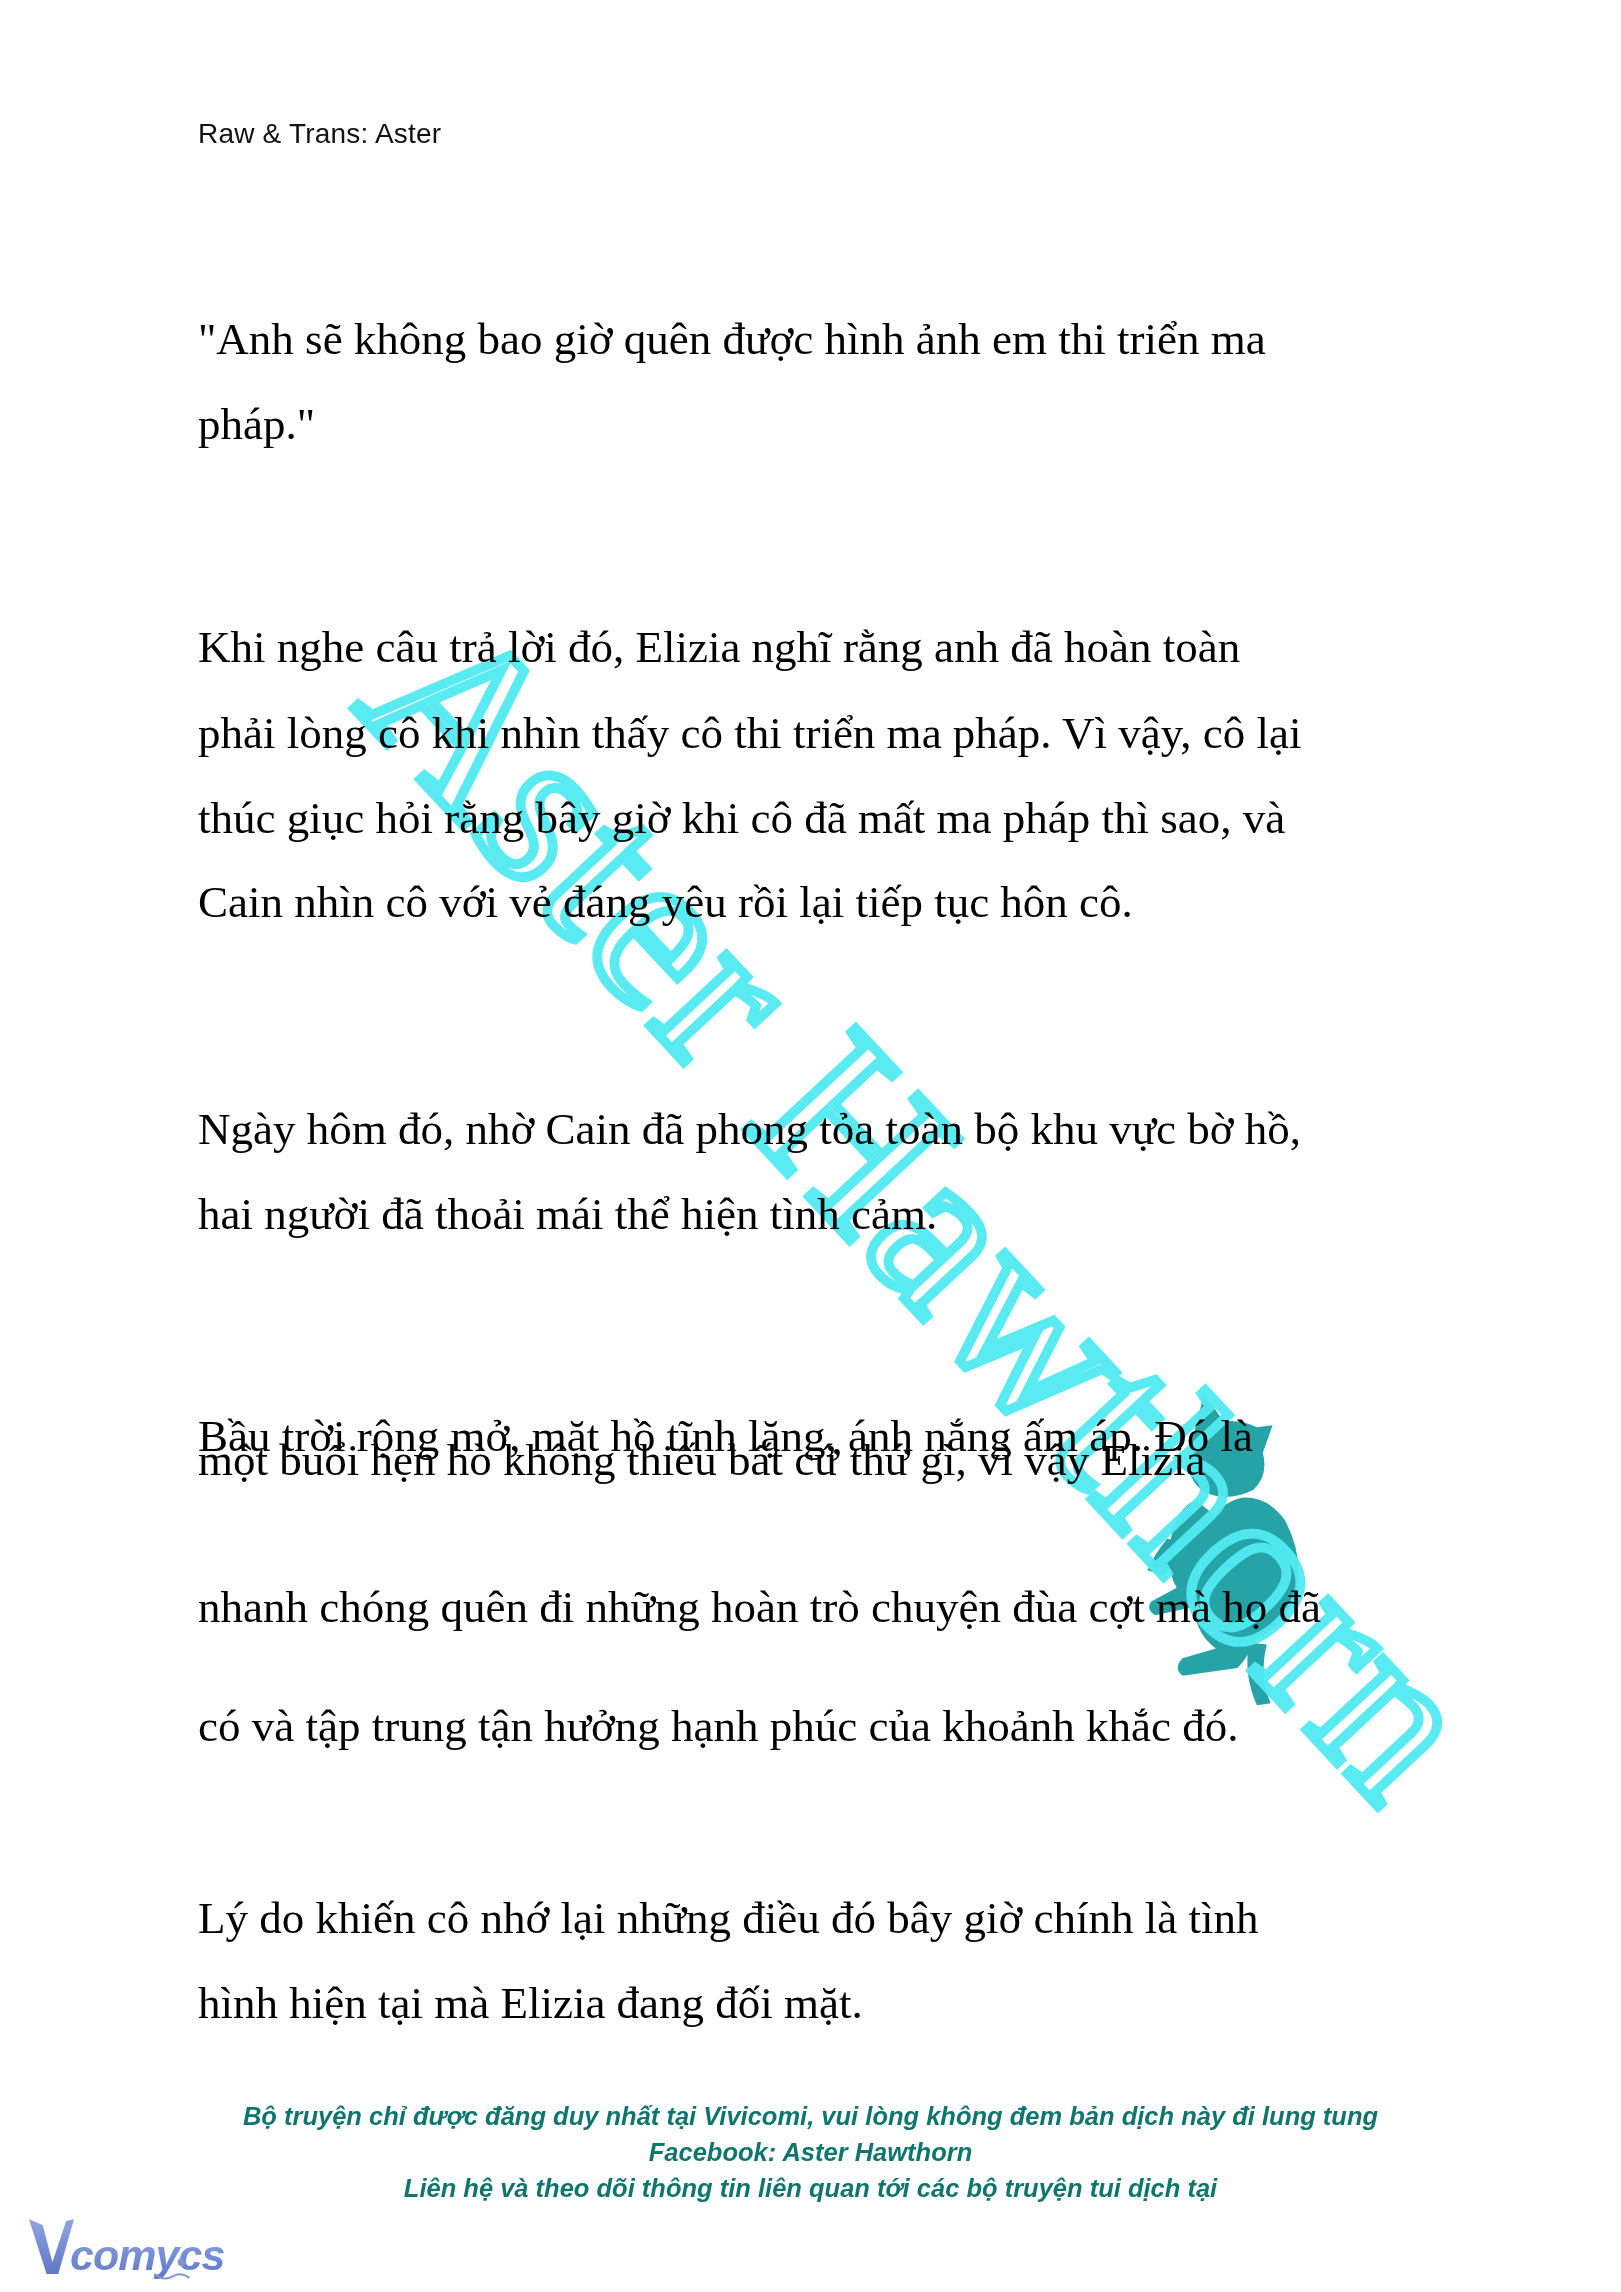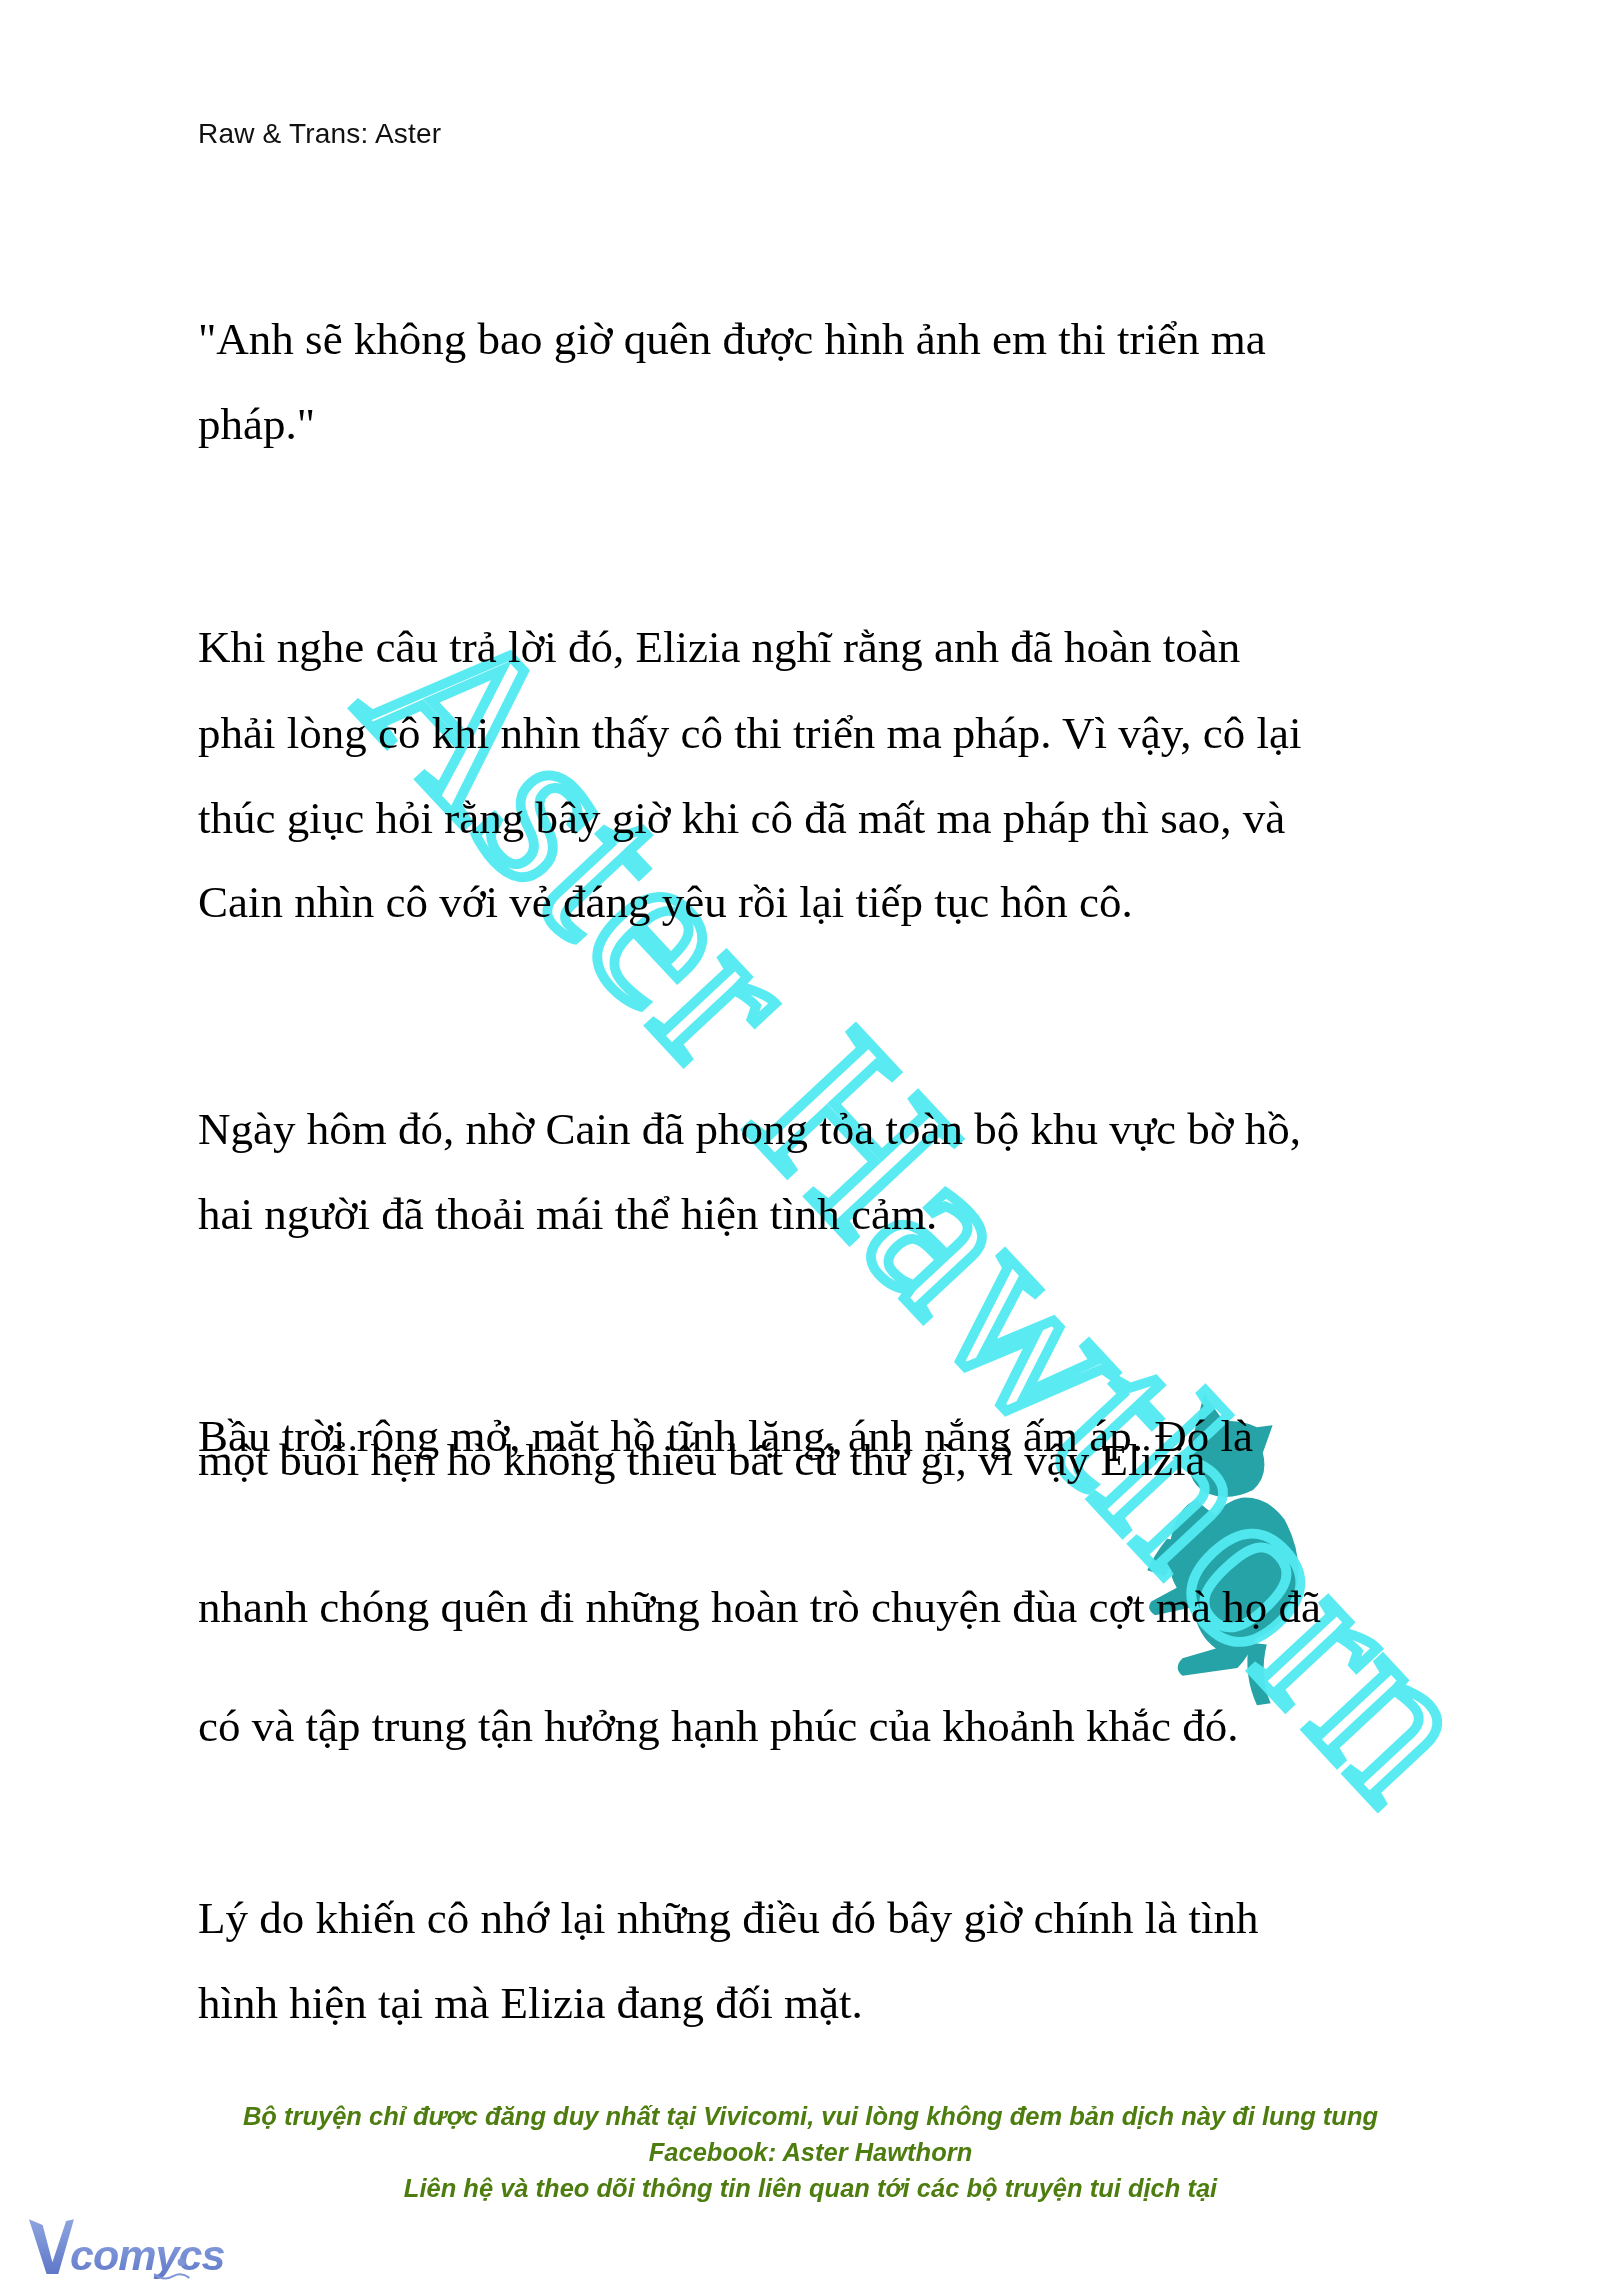--- a/index.html
+++ b/index.html
@@ -69,21 +69,21 @@
     .footer {
       position: absolute;
       left: 0;
       width: 1621px;
       top: 2098px;
       text-align: center;
       font-family: "Liberation Sans", sans-serif;
       font-style: italic;
       font-weight: bold;
       font-size: 25.5px;
-      color: #4d7c0f;
+      color: #0f766e;
       z-index: 3;
     }
     .footer-line {
       height: 36px;
       line-height: 36px;
       white-space: nowrap;
     }
     .logo {
       position: absolute;
       left: 27.4px;

